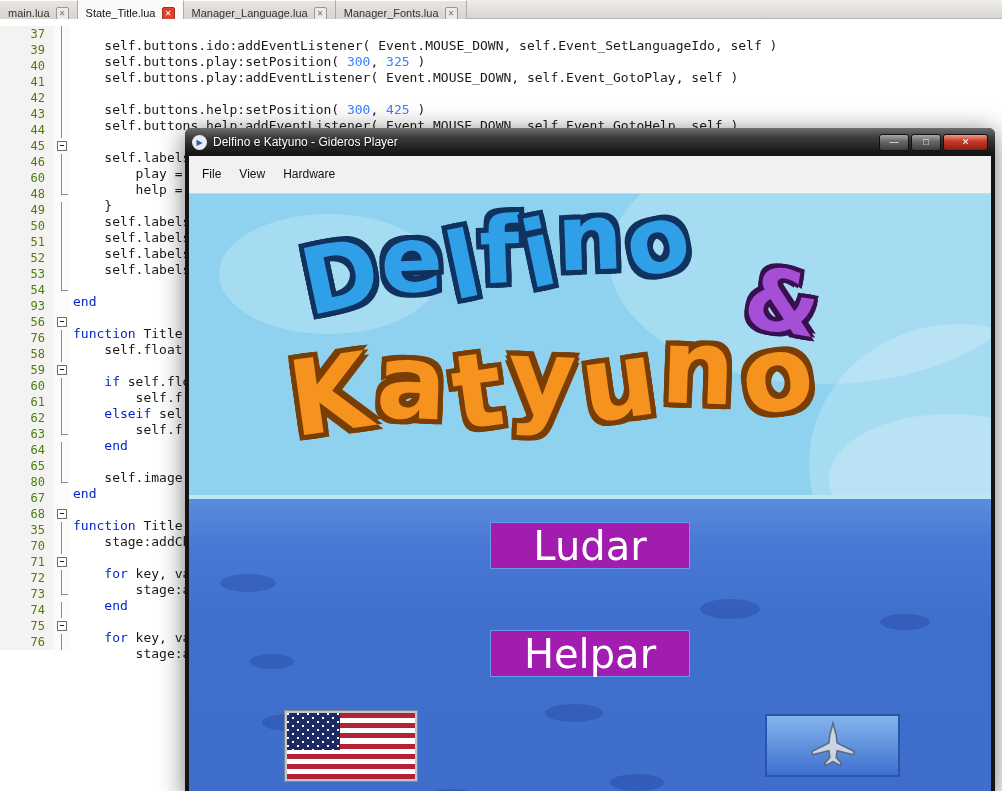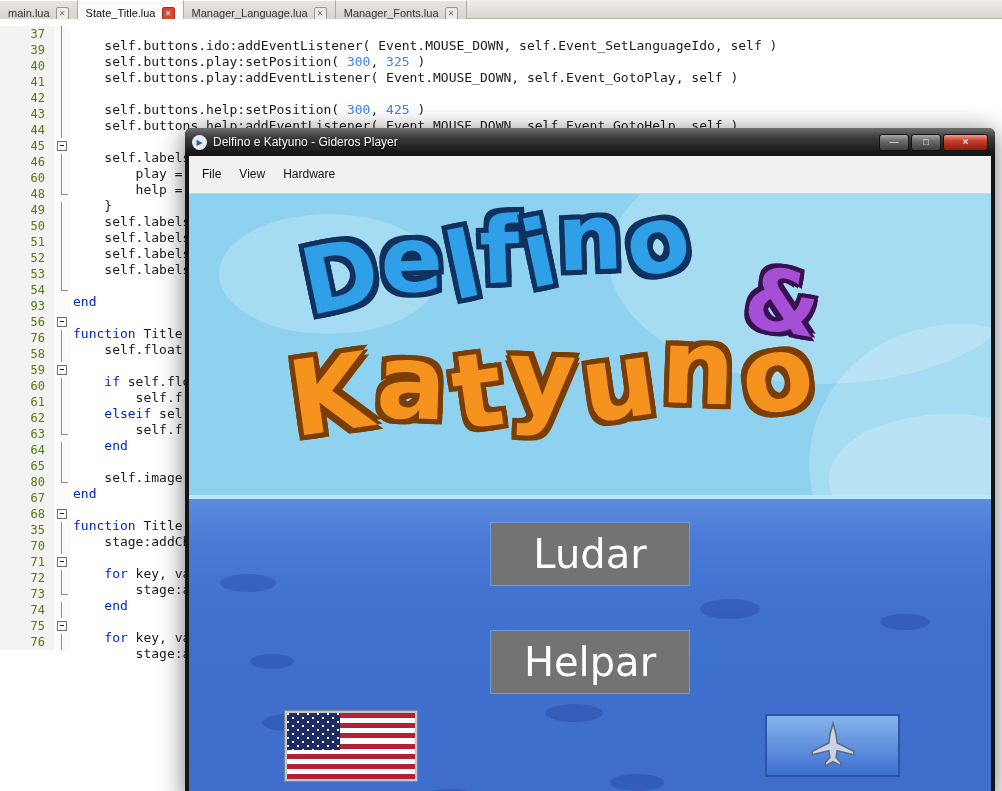--- a/index.html
+++ b/index.html
@@ -72,22 +72,22 @@
                        -5px 0 0 #11325E,5px 0 0 #11325E,0 -5px 0 #11325E,0 5px 0 #11325E; }
   .logo-amp { position:absolute; left:556px; top:52px; font-size:86px; font-weight:bold;
               font-family:"DejaVu Sans", sans-serif; transform:rotate(14deg);
               text-shadow:-4px -4px 0 #38104F,4px -4px 0 #38104F,-4px 4px 0 #38104F,4px 4px 0 #38104F,
                           -4px 0 0 #38104F,4px 0 0 #38104F,0 -4px 0 #38104F,0 4px 0 #38104F; }
   .word2 { left:100px; top:122px; font-size:104px; letter-spacing:6px; transform:rotate(-3deg);
            text-shadow:-5px -5px 0 #7A3E05,5px -5px 0 #7A3E05,-5px 5px 0 #7A3E05,5px 5px 0 #7A3E05,
                        -5px 0 0 #7A3E05,5px 0 0 #7A3E05,0 -5px 0 #7A3E05,0 5px 0 #7A3E05; }
 
   
-  .game-btn { position:absolute; left:50%; transform:translateX(-50%); width:200px; height:64px;
-              background:#737373; border:1px solid #6B99E6; display:flex; align-items:center;
+  .game-btn { position:absolute; left:50%; transform:translateX(-50%); width:200px; height:47px;
+              background:#a21caf; border:1px solid #6B99E6; display:flex; align-items:center;
               justify-content:center; color:#fff; font-size:40px; font-family:"DejaVu Sans", sans-serif; }
   .game-btn.play { top:328px; }
   .game-btn.help { top:436px; }
 
   
   .flag { position:absolute; left:96px; top:517px; width:132px; height:70px;
           border:2px solid #BFC6CF; outline:1px solid #7E868F;
           background:repeating-linear-gradient(180deg,#B22234 0 5.1px,#FFFFFF 5.1px 10.2px); }
   .canton { position:absolute; left:0; top:0; width:53px; height:37px; background:#1E2A64;
             background-image:radial-gradient(#fff 1px, transparent 1.3px),

